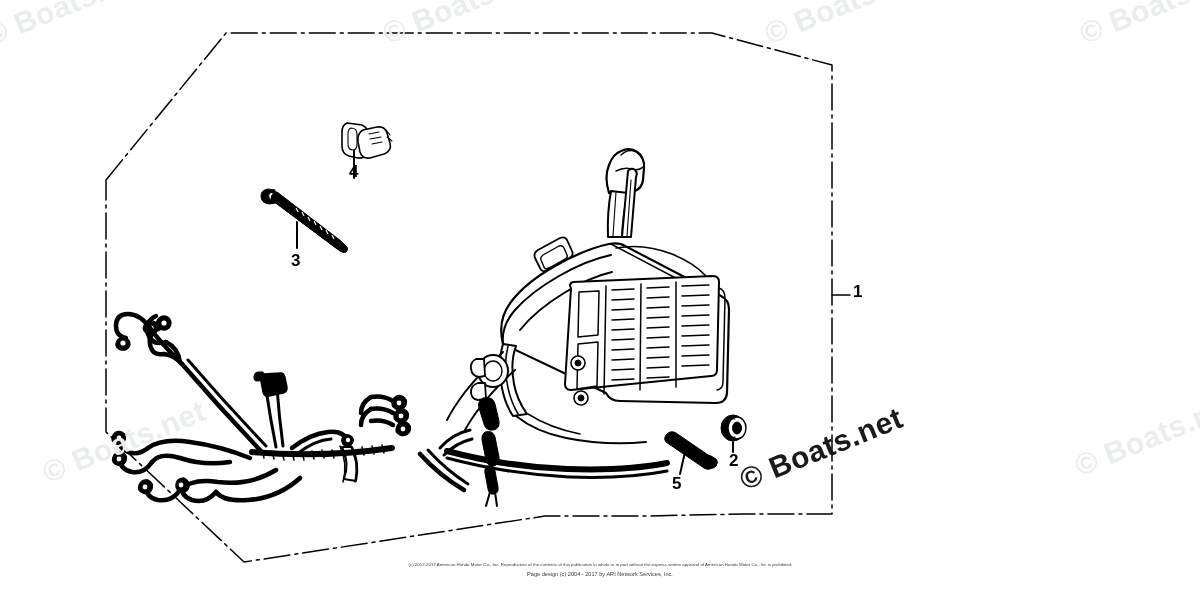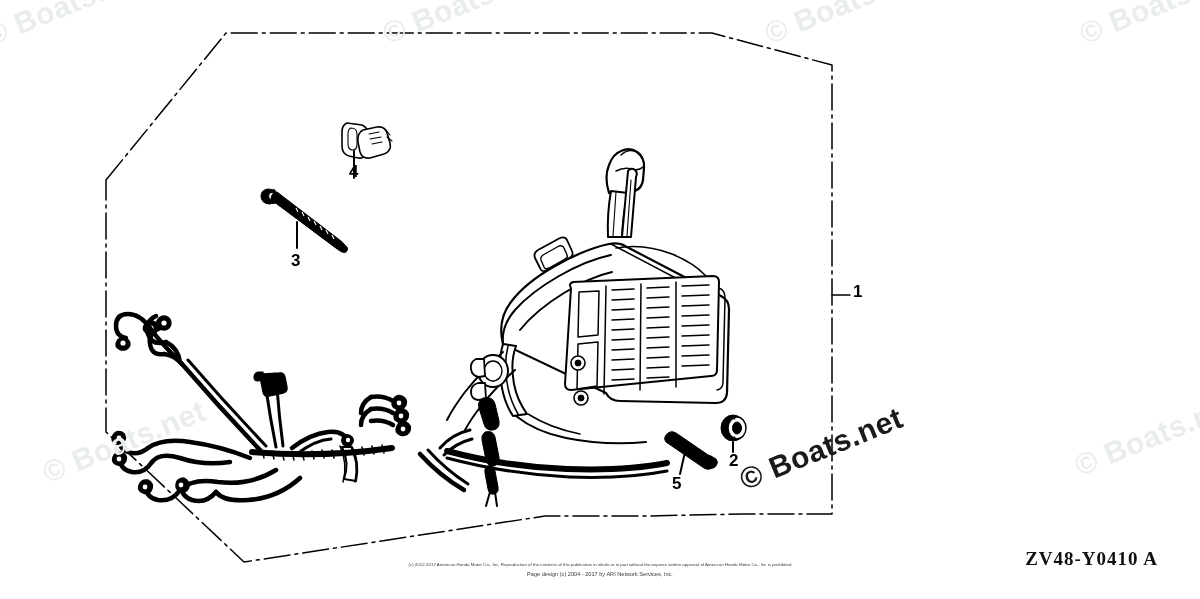--- a/index.html
+++ b/index.html
@@ -345,18 +345,17 @@
   <div class="wm wm-light" style="left:1075px; top:-14px; font-size:30px; transform:rotate(-22deg);">© Boats.net</div>
 
   <div class="wm wm-dark" style="left:735px; top:432px; font-size:30px; transform:rotate(-22deg);">© Boats.net</div>
 
   <div class="partnum" style="left:853px; top:283px;">1</div>
   <div class="partnum" style="left:729px; top:452px;">2</div>
   <div class="partnum" style="left:291px; top:252px;">3</div>
   <div class="partnum" style="left:349px; top:163px;">4</div>
   <div class="partnum" style="left:672px; top:475px;">5</div>
 
-  <div id="diagram-code">ZV48-Y0410 A</div>
 
   <div class="footer" id="footer-line-1">(c) 2012-2017 American Honda Motor Co., Inc. Reproduction of the contents of this publication in whole or in part without the express written approval of American Honda Motor Co., Inc is prohibited</div>
   <div class="footer" id="footer-line-2">Page design (c) 2004 - 2017 by ARI Network Services, Inc.</div>
 
 </div>
 
 </body></html>

